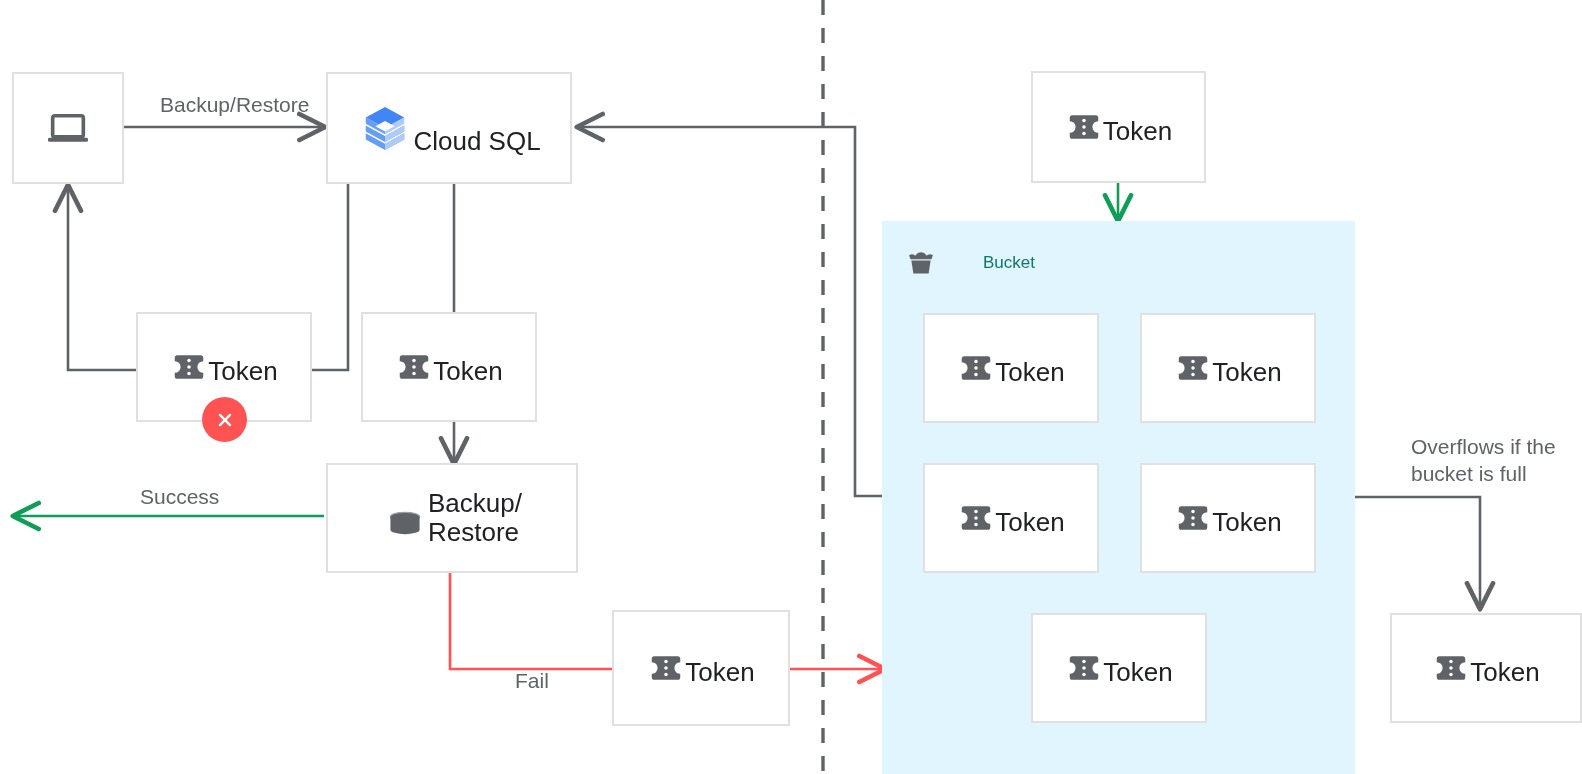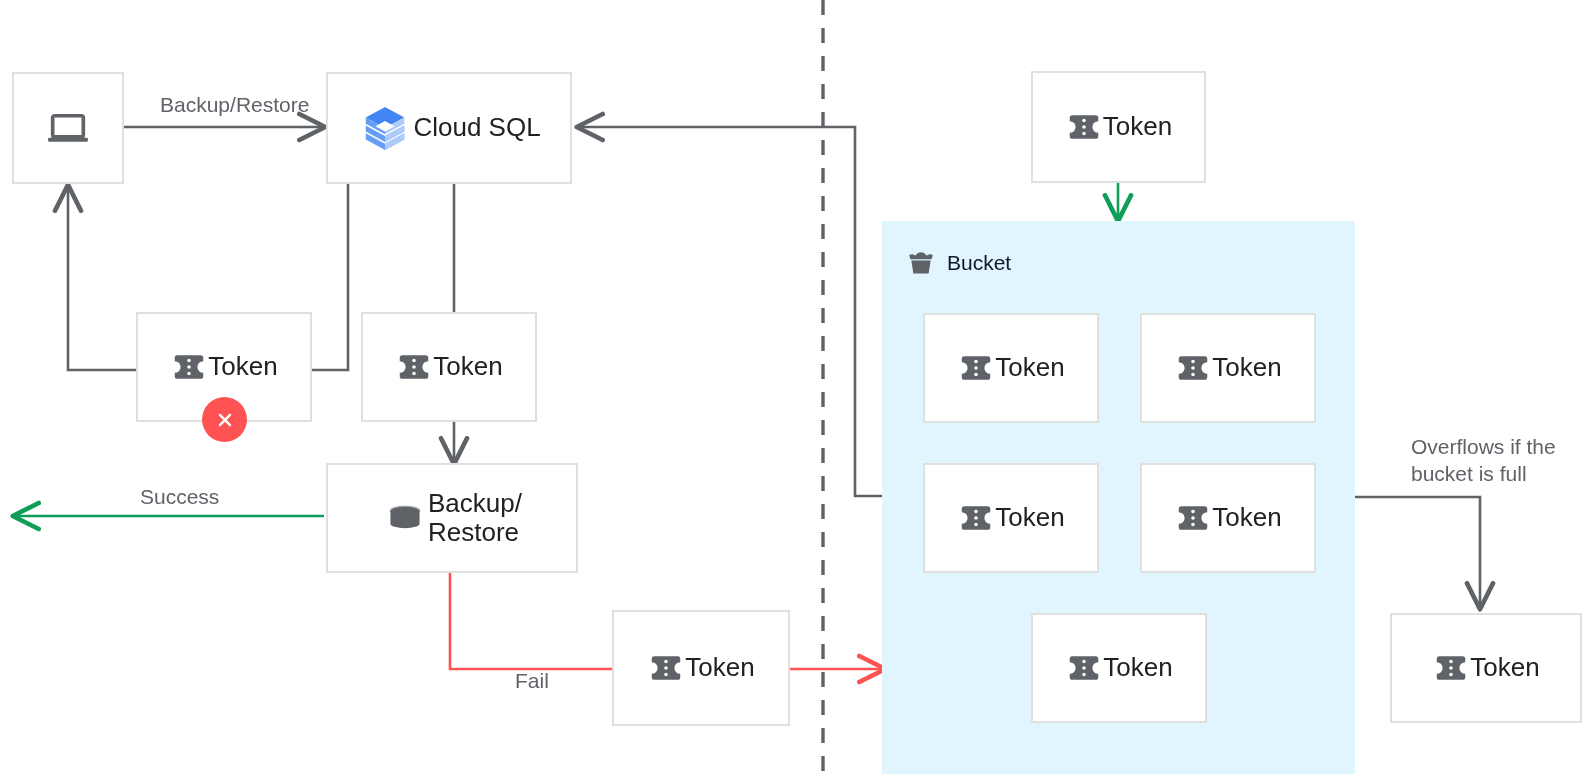--- a/index.html
+++ b/index.html
@@ -28,21 +28,21 @@
     position: absolute;
     box-sizing: border-box;
     background: #ffffff;
     border: 2px solid #e0e0e0;
     display: flex;
     align-items: center;
     justify-content: center;
   }
   .node-inner {
     display: flex;
-    align-items: center;
+    align-items: flex-end;
     gap: 0;
   }
   .node-label {
     color: #202124;
     font-size: 26px;
     line-height: 1.12;
     white-space: pre-line;
   }
 
   
@@ -50,22 +50,23 @@
     position: absolute;
     background: #e1f5fe;
   }
   #bucket-tag {
     position: absolute;
     display: flex;
     align-items: center;
     gap: 9px;
   }
   #bucket-tag .tag-text {
-    color: #0f172a;
-    font-size: 21px;
+    color: #0f766e;
+    font-size: 17px;
+    margin-left: 36px;
   }
 
   
   .edge-label {
     position: absolute;
     color: #5f6368;
     font-size: 21px;
     line-height: 1.28;
     white-space: pre-line;
   }

